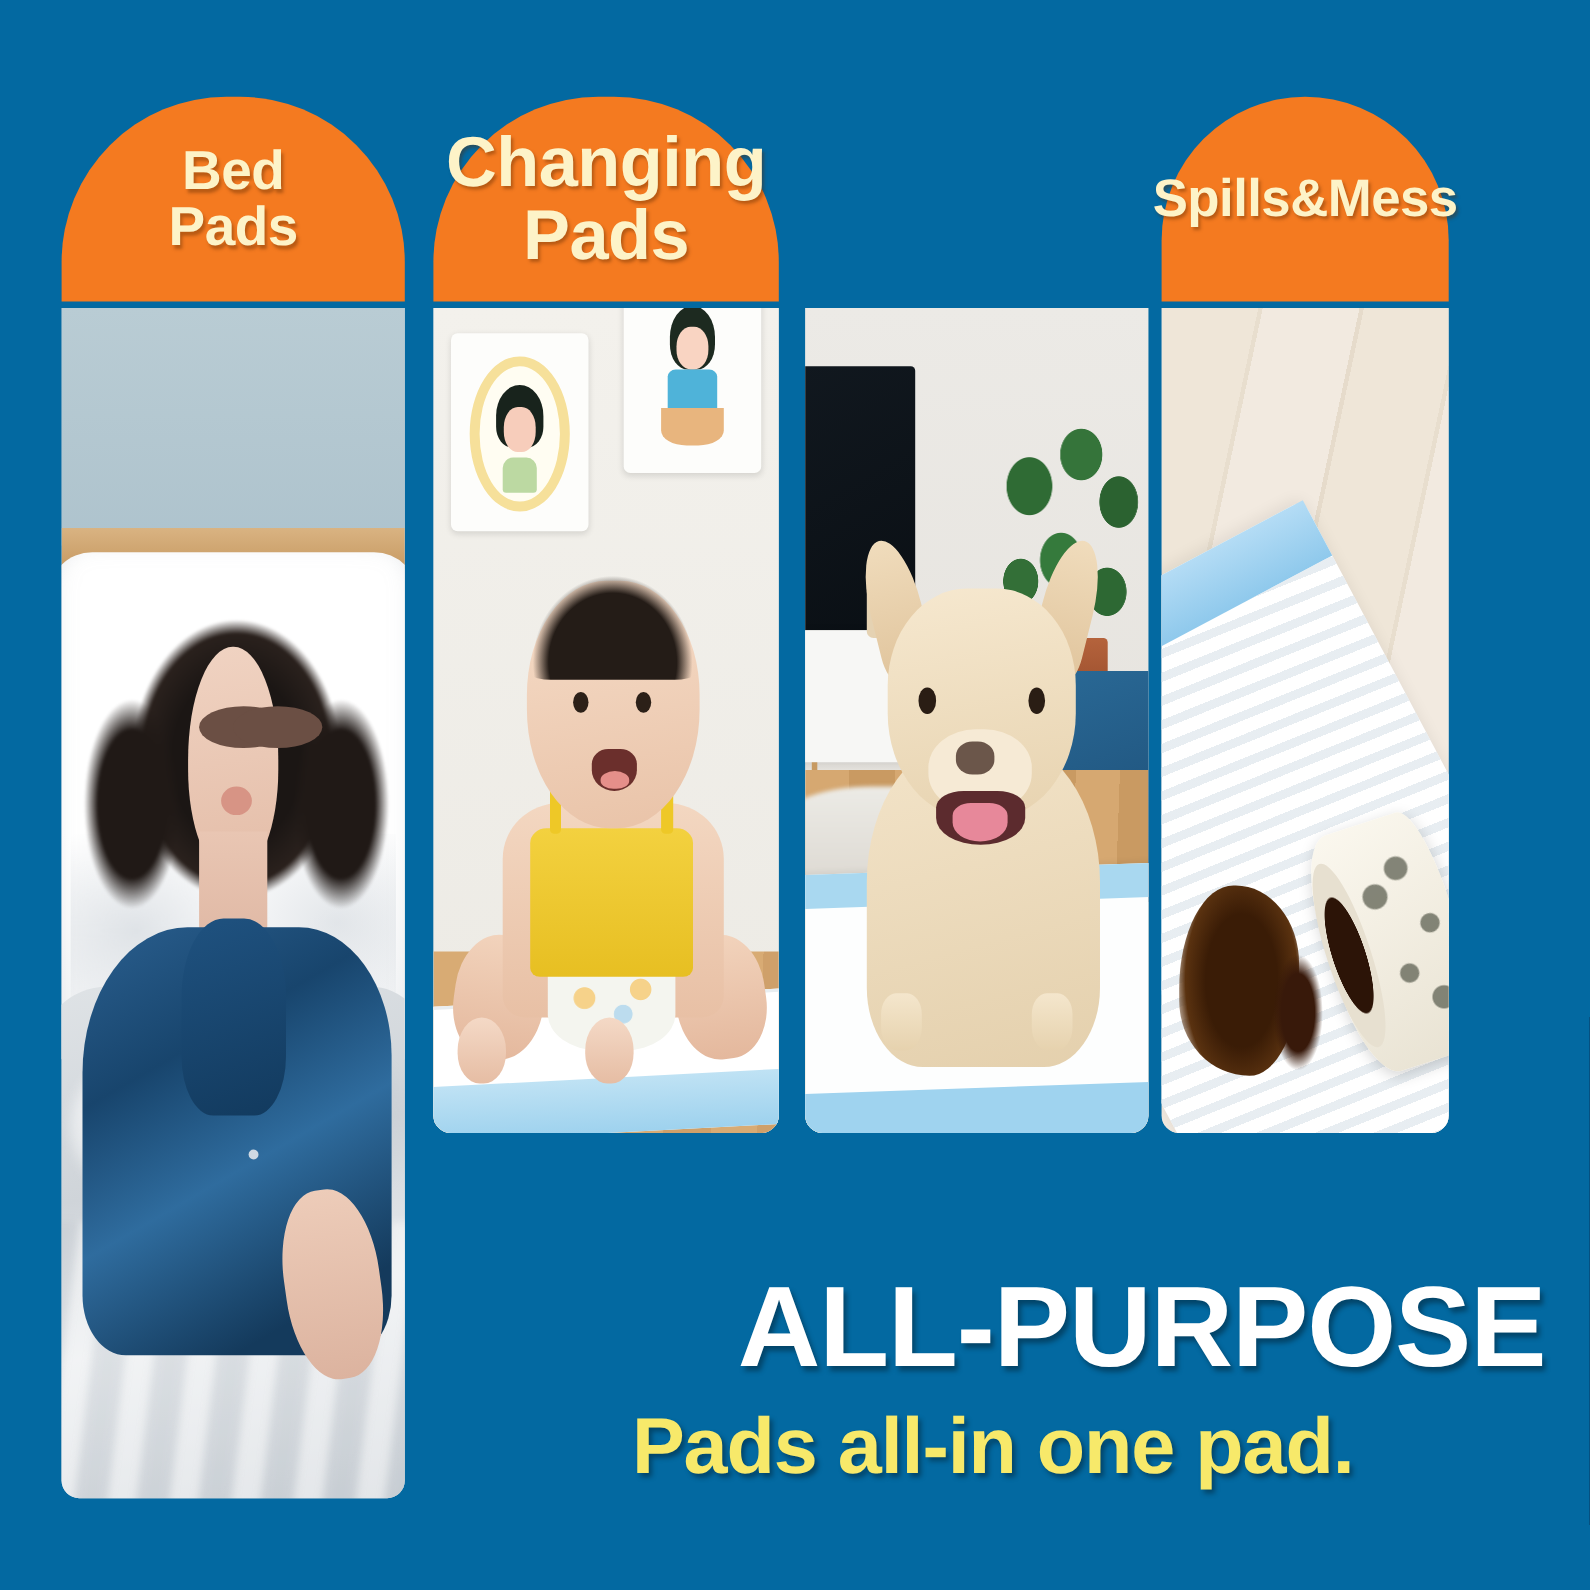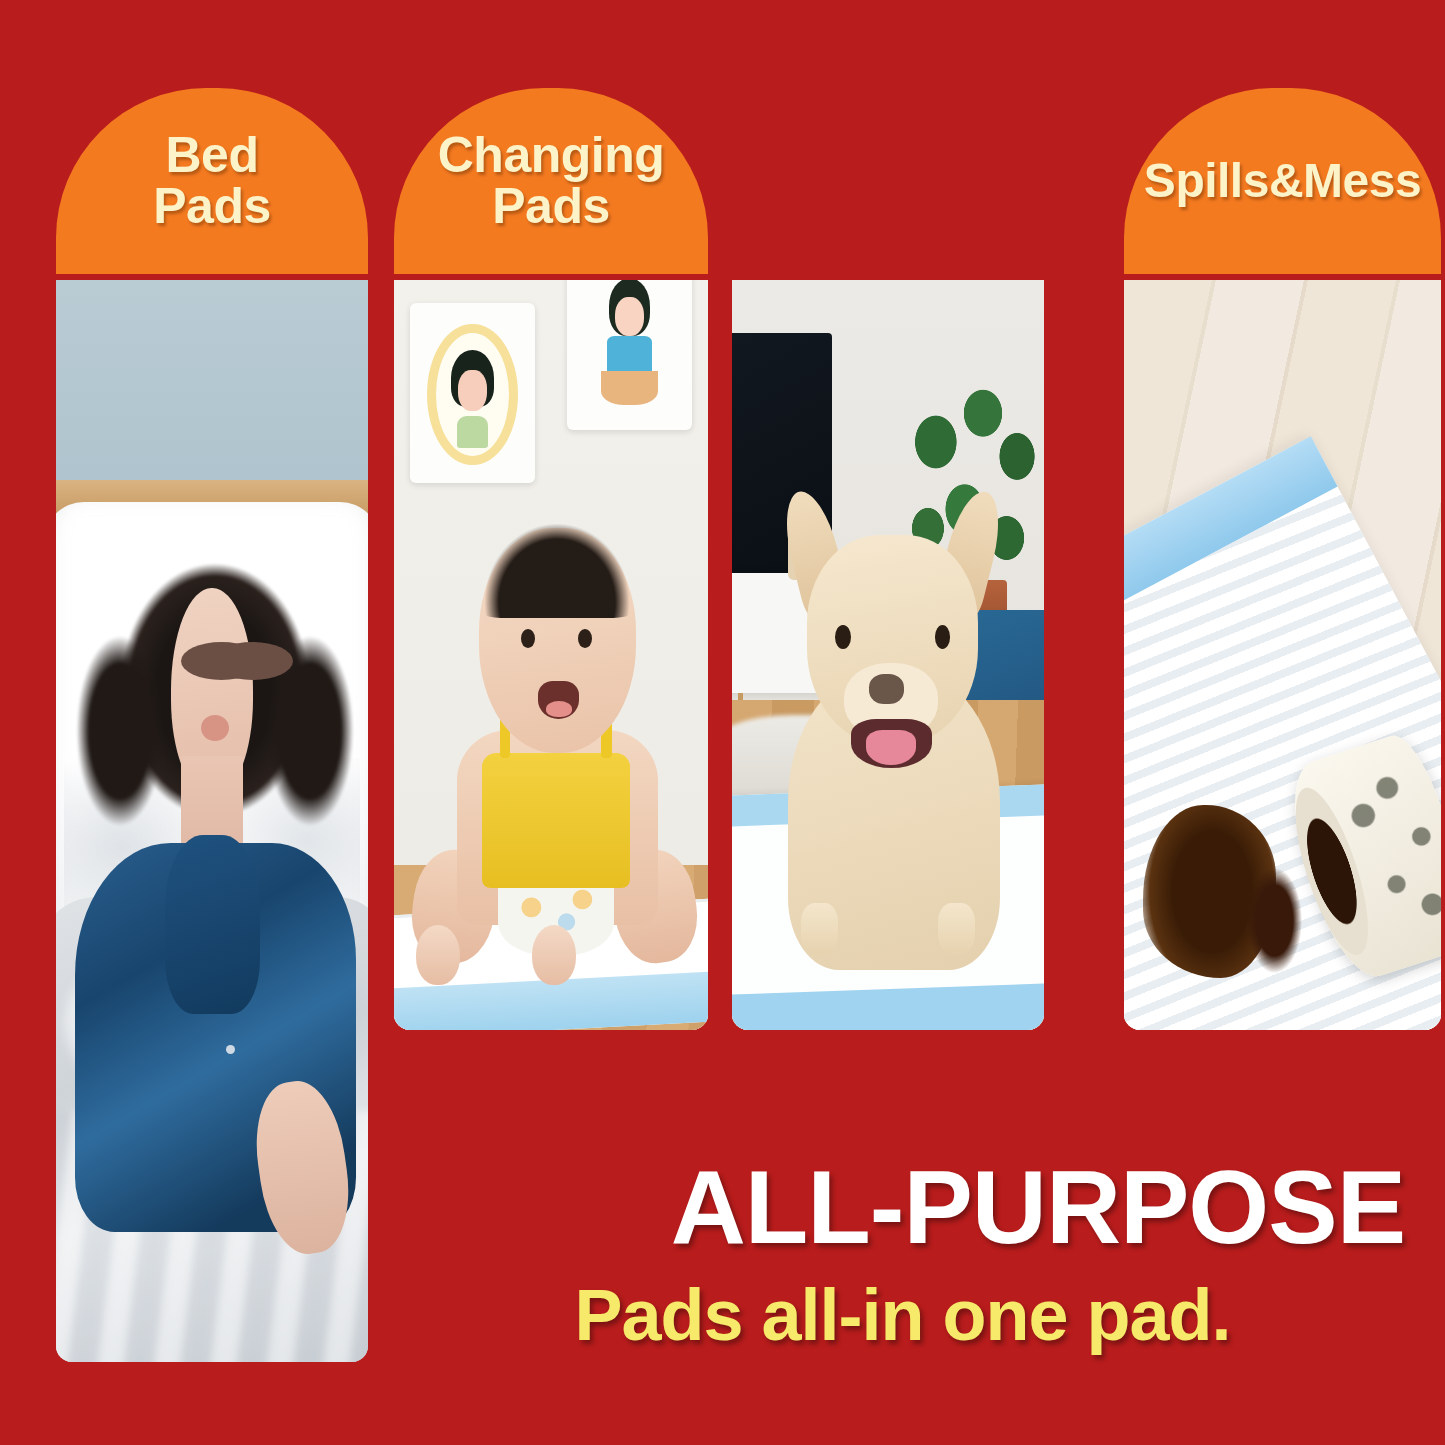--- a/index.html
+++ b/index.html
@@ -7,21 +7,21 @@
     background: #0b3f69;
   }
   body {
     width: 1445px; height: 1445px;
     font-family: "Liberation Sans", sans-serif;
     overflow: hidden;
   }
   #stage {
     position: relative;
     width: 1445px; height: 1445px;
-    background: #b91c1c;
+    background: #0369a1;
   }
 
   
   .panel { position: absolute; }
 
   .panel-header {
     position: absolute;
     left: 0; top: 0; right: 0;
     height: 186px;
     background: #f47a20;
@@ -35,21 +35,21 @@
   }
   .panel-header .ptitle {
     color: #fdf3c8;
     font-weight: bold;
     line-height: 1.03;
     letter-spacing: -0.5px;
     text-shadow: 2px 3px 3px rgba(90,40,0,.40);
     white-space: pre-line;
   }
   .t-bed       { font-size: 50px; }
-  .t-changing  { font-size: 50px; }
+  .t-changing  { font-size: 64px; }
   .t-puppy     { font-size: 50px; }
   .t-spills    { font-size: 48px; white-space: nowrap; }
 
   .photo {
     position: absolute;
     left: 0; right: 0;
     top: 192px;
     border-radius: 0 0 16px 16px;
     overflow: hidden;
     background: #cfd6da;
@@ -475,21 +475,21 @@
         <div class="dog-muzzle"></div>
         <div class="dog-nose"></div>
         <div class="dog-mouth"></div>
         <div class="dog-tongue"></div>
         <div class="dog-paw l"></div>
         <div class="dog-paw r"></div>
       </div>
     </div>
   </div>
 
-  <div class="panel" style="left:1124px; top:88px; width:317px; height:942px;">
+  <div class="panel" style="left:1056px; top:88px; width:261px; height:942px;">
     <div class="panel-header">
       <div class="ptitle t-spills">Spills&amp;Mess</div>
     </div>
     <div class="photo" style="height:750px;">
       <div class="scene">
         <div class="wood-floor"></div>
         <div class="spill-edge-l"></div>
         <div class="spill-pad"></div>
         <div class="coffee-puddle"></div>
         <div class="mug"></div>

